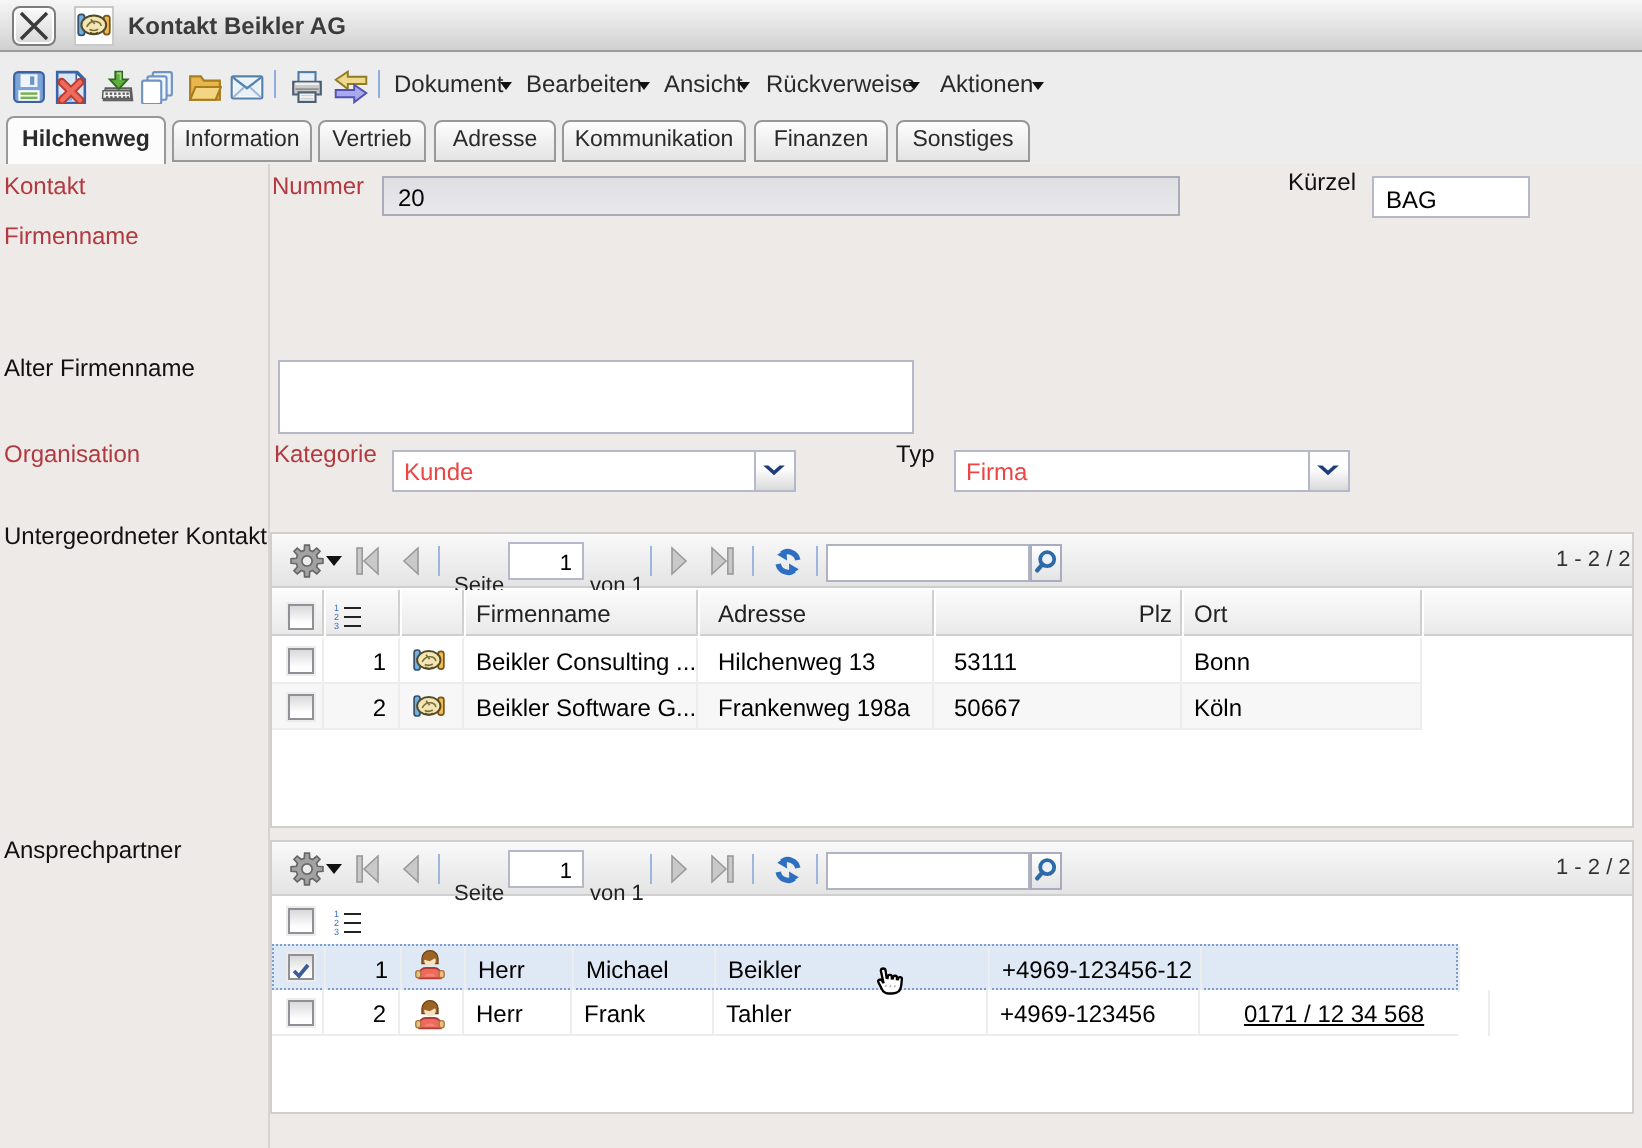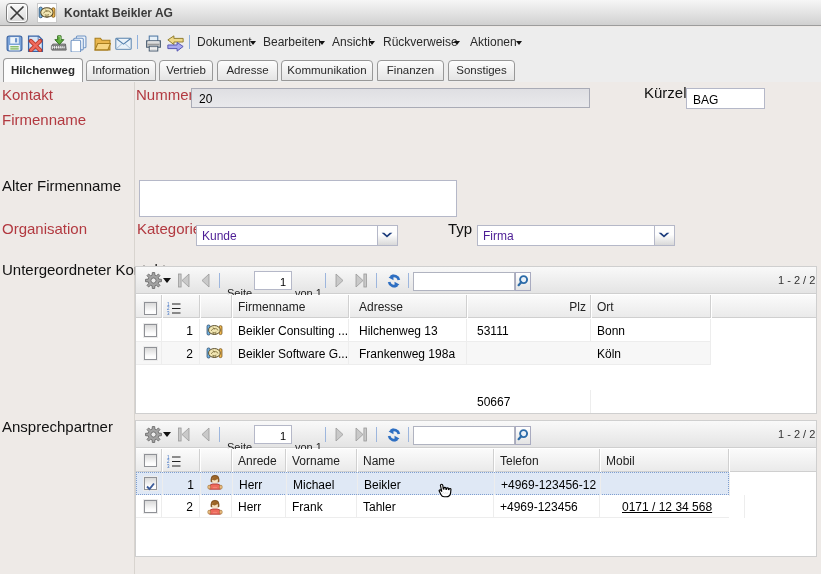--- a/index.html
+++ b/index.html
@@ -29,28 +29,28 @@
 
 #tabstrip { left:0; top:56px; width:821px; height:26px; background:#ededed; }
 .tab { position:absolute; top:60px; height:21px; border:1px solid #989898; border-radius:4px 4px 0 0;
   background:linear-gradient(#fdfdfd,#e4e4e4); font-size:11.5px; color:#2a2a2a;
   text-align:center; line-height:19px; }
 .tab.active { top:58px; height:24px; background:#fcfcfc; font-weight:bold; line-height:22px;
   border-bottom:0; z-index:2; }
 
 
 #vline { left:134px; top:82px; width:1px; height:492px; background:#d8d4cf; }
-.lbl { position:absolute; font-size:15px; color:#111; white-space:nowrap; }
+.lbl { position:absolute; font-size:12px; color:#111; white-space:nowrap; }
 .lbl.red { color:#b23940; }
 
 .field { position:absolute; border:1px solid #b5b8c8; background:#fff; font-size:12px; color:#000; }
 .ro { background:linear-gradient(#dfdfe3,#e9e9ec); border:1px solid #a9abb6; }
 
 .combo { position:absolute; height:21px; border:1px solid #b5b8c8; background:#fff; }
-.combo .txt { position:absolute; left:5px; top:3px; font-size:12px; color:#4c1d95; }
+.combo .txt { position:absolute; left:5px; top:3px; font-size:12px; color:#ef4444; }
 .combo .btn { position:absolute; right:0; top:0; width:20px; height:19px; border-left:1px solid #b5b8c8;
   background:linear-gradient(#fdfdfd 45%,#d9d9d9); }
 .combo .btn svg { position:absolute; left:0; top:0; }
 
 
 .grid { position:absolute; left:135px; width:682px; background:#fff; border:1px solid #cfcfcf; }
 .gtb { position:absolute; left:0; top:0; width:680px; height:27px;
   background:linear-gradient(#f9f9f9,#e4e4e4); border-bottom:1px solid #cfcfcf; }
 .gtb .it { position:absolute; }
 .gsep { position:absolute; top:6px; width:1px; height:15px; background:#9db6dd; }
@@ -277,21 +277,21 @@
       <div class="cell vr" style="left:213px; width:118px; padding-left:10px;">Hilchenweg 13</div>
       <div class="cell vr" style="left:331px; width:124px; padding-left:10px;">53111</div>
       <div class="cell vr" style="left:455px; width:120px;">Bonn</div>
     </div>
     <div class="grow alt" style="top:75px; width:575px;">
       <div class="cell vr" style="left:0; width:26px;"></div>
       <div class="cell vr num" style="left:26px; width:38px;">2</div>
       <div class="cell vr" style="left:64px; width:32px;"></div>
       <div class="cell vr" style="left:96px; width:117px;">Beikler Software G...</div>
       <div class="cell vr" style="left:213px; width:118px; padding-left:10px;">Frankenweg 198a</div>
-      <div class="cell vr" style="left:331px; width:124px; padding-left:10px;margin-top:48px;">50667</div>
+      <div class="cell vr" style="left:331px; width:124px; padding-left:10px;">50667</div>
       <div class="cell vr" style="left:455px; width:120px;">Köln</div>
     </div>
   </div>
 
   <div class="grid" style="top:420px; height:137px;">
     <div class="gtb" id="gtb2">
       <svg class="it" style="left:9px; top:5px;" width="17" height="17" viewBox="0 0 16 16">
         <path d="M6.7 3.0 L6.9 0.5 L9.1 0.5 L9.3 3.0 L10.7 3.5 L12.6 1.9 L14.1 3.4 L12.5 5.3 L13.0 6.7 L15.5 6.9 L15.5 9.1 L13.0 9.3 L12.5 10.7 L14.1 12.6 L12.6 14.1 L10.7 12.5 L9.3 13.0 L9.1 15.5 L6.9 15.5 L6.7 13.0 L5.3 12.5 L3.4 14.1 L1.9 12.6 L3.5 10.7 L3.0 9.3 L0.5 9.1 L0.5 6.9 L3.0 6.7 L3.5 5.3 L1.9 3.4 L3.4 1.9 L5.3 3.5 Z" fill="#a2a2a2" stroke="#686868" stroke-width="0.8"></path>
         <circle cx="8" cy="8" r="2.4" fill="#ececec" stroke="#686868" stroke-width="0.8"></circle>
       </svg>
@@ -327,30 +327,20 @@
       <div class="gsep" style="left:272px"></div>
       <div class="searchin" style="left:277px; width:102px;"></div>
       <div class="searchbtn" style="left:379px;">
         <svg width="14" height="17" viewBox="0 0 14 17">
             <circle cx="7.6" cy="6.6" r="3.5" fill="#eaf1f8" stroke="#2c6ba8" stroke-width="1.9"></circle>
             <path d="M5.2 9.2 L2.6 12.2" stroke="#2c6ba8" stroke-width="2.2" stroke-linecap="round"></path>
           </svg>
       </div>
       <div class="cnt" style="left:642px; top:7px;">1 - 2 / 2</div>
     </div>
-    <div class="ghead" style="top:28px;">
-      <div class="hcell" style="left:0; width:26px;"></div>
-      <div class="hcell" style="left:26px; width:38px;"></div>
-      <div class="hcell" style="left:64px; width:32px;"></div>
-      <div class="hcell" style="left:96px; width:54px;">Anrede</div>
-      <div class="hcell" style="left:150px; width:71px;">Vorname</div>
-      <div class="hcell" style="left:221px; width:137px;">Name</div>
-      <div class="hcell" style="left:358px; width:106px;">Telefon</div>
-      <div class="hcell" style="left:464px; width:129px;">Mobil</div>
-    </div>
     <div class="grow sel" style="top:51px; width:593px;">
       <div class="cell vr" style="left:0; width:26px;"></div>
       <div class="cell vr num" style="left:26px; width:38px;">1</div>
       <div class="cell vr" style="left:64px; width:32px;"></div>
       <div class="cell vr" style="left:96px; width:54px;">Herr</div>
       <div class="cell vr" style="left:150px; width:71px;">Michael</div>
       <div class="cell vr" style="left:221px; width:137px;">Beikler</div>
       <div class="cell vr" style="left:358px; width:106px;">+4969-123456-12</div>
       <div class="cell vr" style="left:464px; width:129px;"></div>
     </div>

